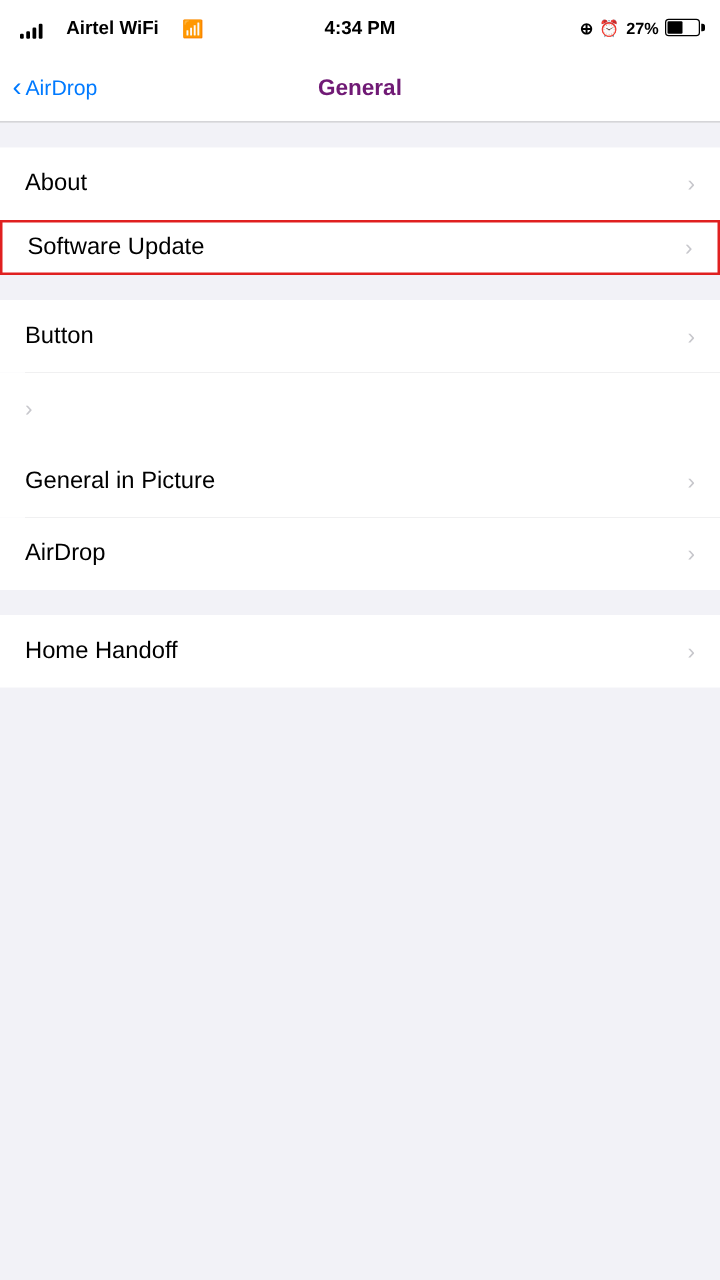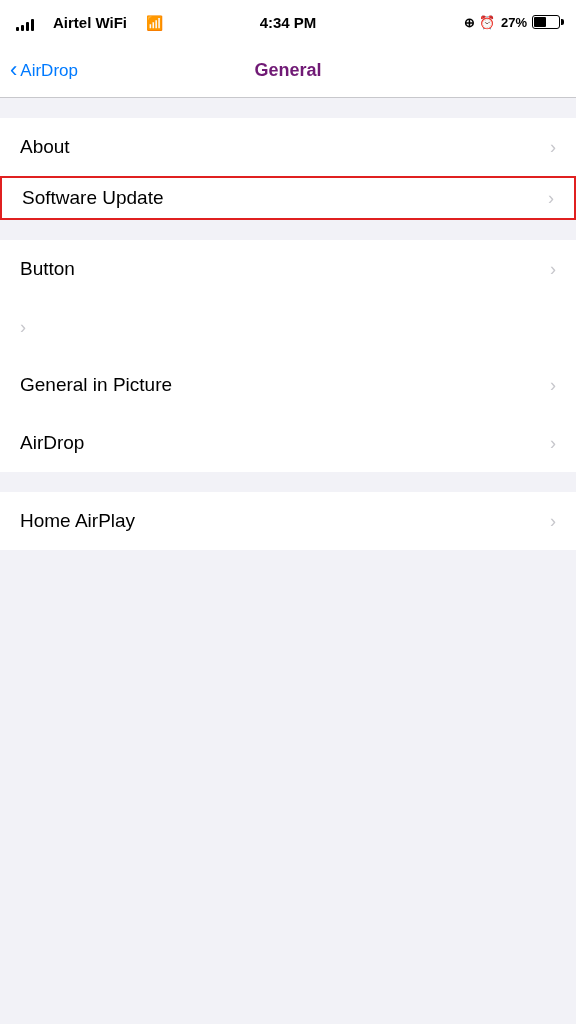--- a/index.html
+++ b/index.html
@@ -255,16 +255,16 @@
   <div class="list-item">
     <span class="list-item-label">AirDrop</span>
     <span class="chevron-right">›</span>
   </div>
 </div>
 
 <div class="group-separator"></div>
 
 <div class="section-group" style="margin-top:0;">
   <div class="list-item">
-    <span class="list-item-label">Home AirPlay</span>
+    <span class="list-item-label">Home Handoff</span>
     <span class="chevron-right">›</span>
   </div>
 </div>
 
 </body></html>

